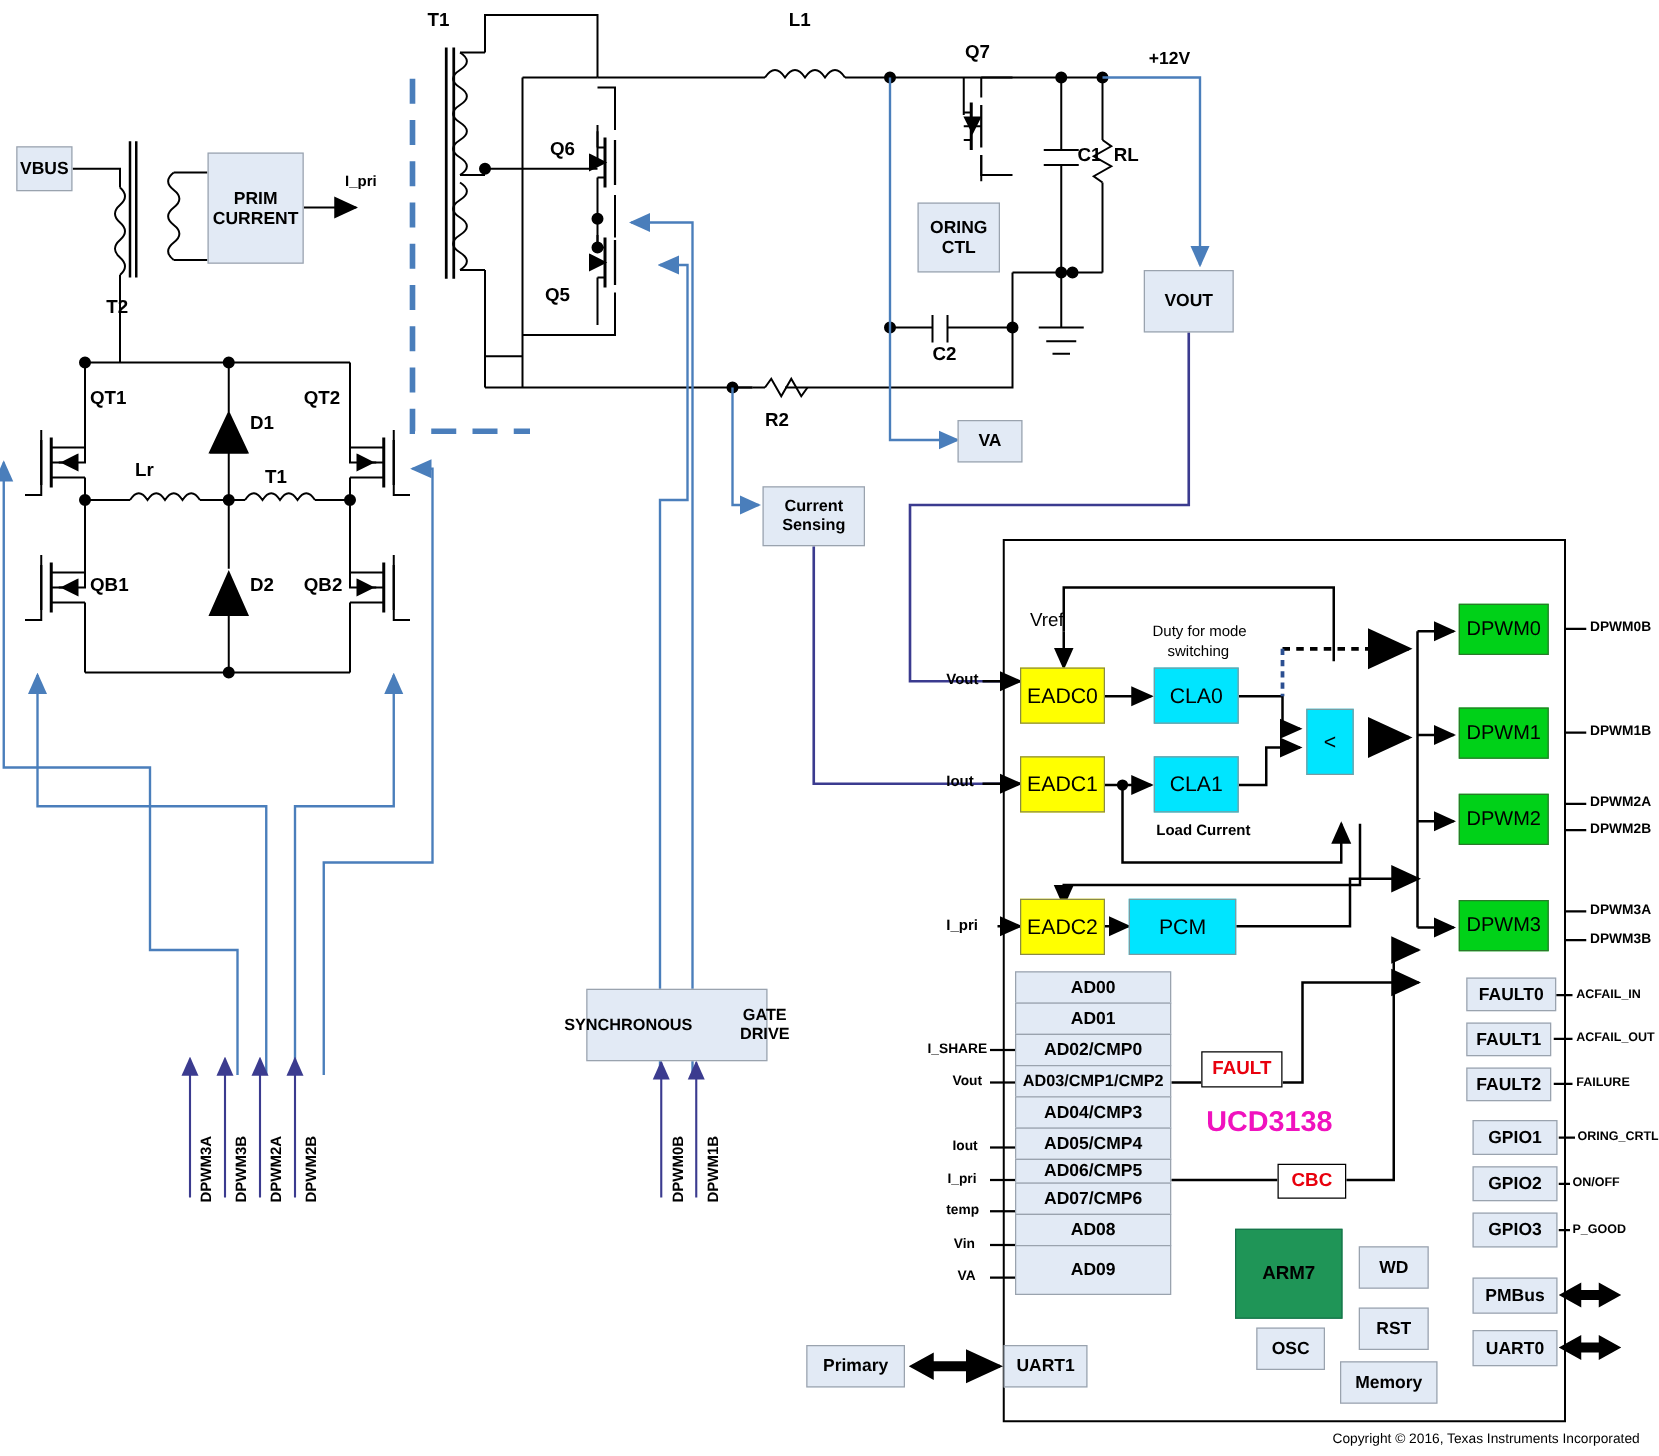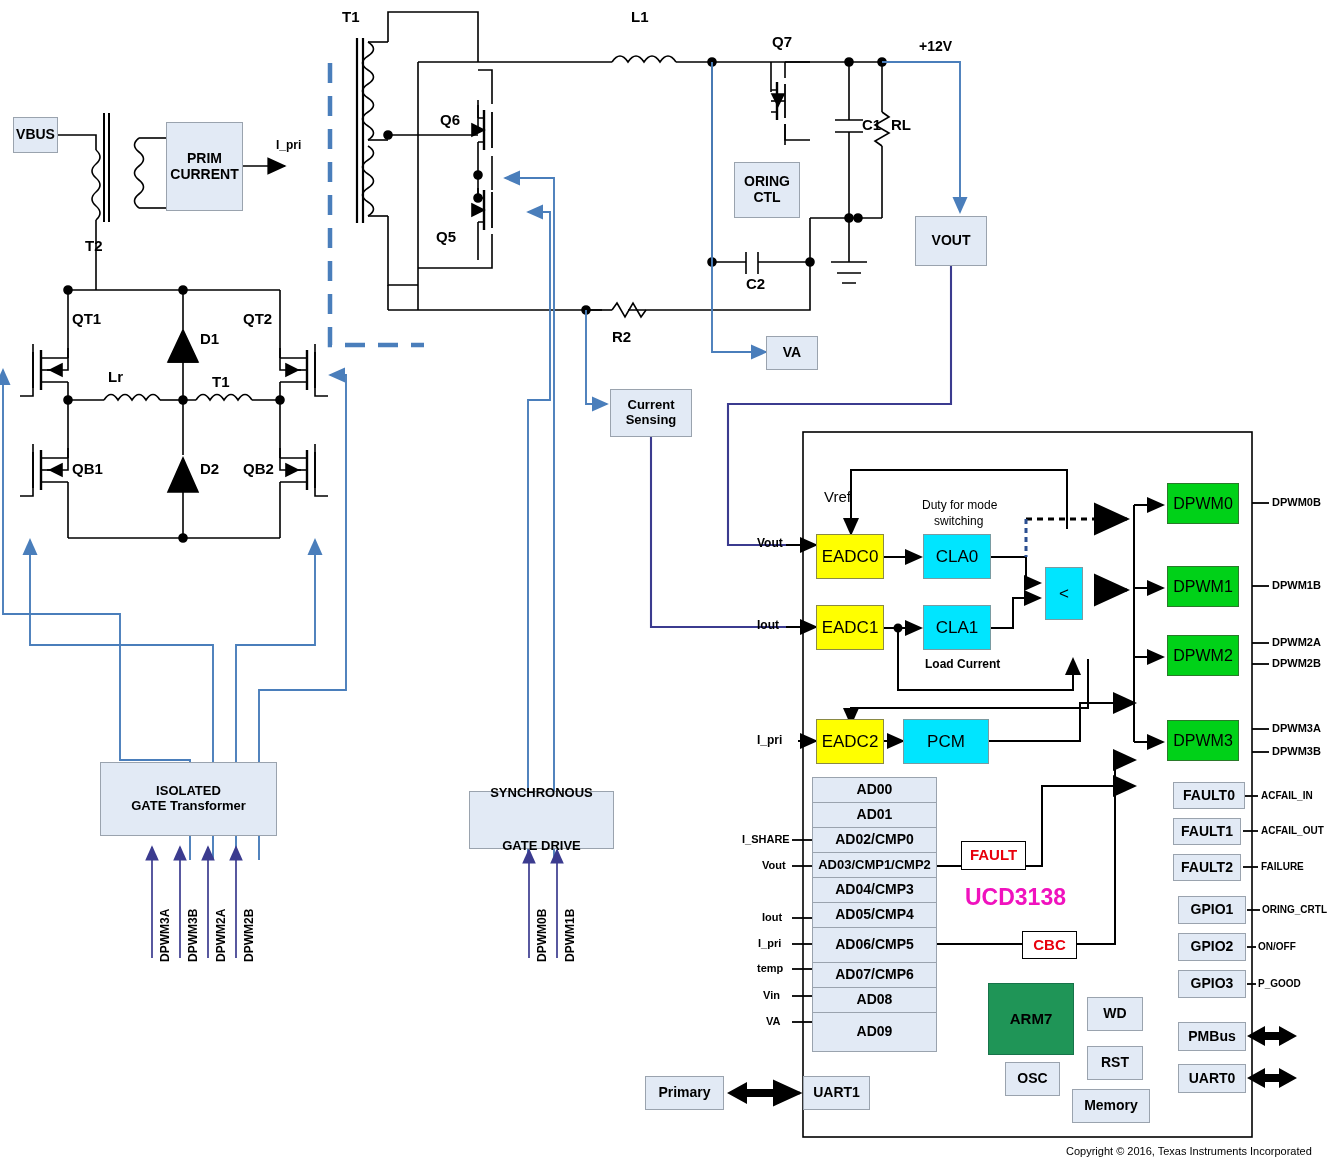--- a/index.html
+++ b/index.html
@@ -343,24 +343,20 @@
 
   <div class="lbl" style="left:72px;top:310px;font-size:15px;font-weight:bold;">QT1</div>
   <div class="lbl" style="left:243px;top:310px;font-size:15px;font-weight:bold;">QT2</div>
   <div class="lbl" style="left:72px;top:460px;font-size:15px;font-weight:bold;">QB1</div>
   <div class="lbl" style="left:243px;top:460px;font-size:15px;font-weight:bold;">QB2</div>
   <div class="lbl" style="left:200px;top:330px;font-size:15px;font-weight:bold;">D1</div>
   <div class="lbl" style="left:200px;top:460px;font-size:15px;font-weight:bold;">D2</div>
   <div class="lbl" style="left:108px;top:368px;font-size:15px;font-weight:bold;">Lr</div>
   <div class="lbl" style="left:212px;top:373px;font-size:15px;font-weight:bold;">T1</div>
 
-  <div class="box pale" style="left:100px;top:762px;width:177px;height:74px;font-size:13px;flex-direction:column;">
-    <span>ISOLATED</span>
-    <span>GATE Transformer</span>
-  </div>
 
   <div class="vlbl" style="left:158px;top:962px;font-size:12px;">DPWM3A</div>
   <div class="vlbl" style="left:186px;top:962px;font-size:12px;">DPWM3B</div>
   <div class="vlbl" style="left:214px;top:962px;font-size:12px;">DPWM2A</div>
   <div class="vlbl" style="left:242px;top:962px;font-size:12px;">DPWM2B</div>
 
   <div class="lbl" style="left:342px;top:8px;font-size:15px;font-weight:bold;">T1</div>
   <div class="lbl" style="left:631px;top:8px;font-size:15px;font-weight:bold;">L1</div>
   <div class="lbl" style="left:440px;top:111px;font-size:15px;font-weight:bold;">Q6</div>
   <div class="lbl" style="left:436px;top:228px;font-size:15px;font-weight:bold;">Q5</div>
@@ -377,21 +373,21 @@
   </div>
 
   <div class="box pale" style="left:915px;top:216px;width:72px;height:50px;font-size:14px;">VOUT</div>
   <div class="box pale" style="left:766px;top:336px;width:52px;height:34px;font-size:14px;">VA</div>
 
   <div class="box pale" style="left:610px;top:389px;width:82px;height:48px;font-size:13px;flex-direction:column;">
     <span>Current</span>
     <span>Sensing</span>
   </div>
 
-  <div class="box pale" style="left:469px;top:791px;width:145px;height:58px;font-size:13px;flex-direction:column;gap:38px;">
+  <div class="box pale" style="left:469px;top:791px;width:145px;height:58px;font-size:13px;flex-direction:row;gap:38px;">
     <span>SYNCHRONOUS</span>
     <span>GATE DRIVE</span>
   </div>
   <div class="vlbl" style="left:535px;top:962px;font-size:12px;">DPWM0B</div>
   <div class="vlbl" style="left:563px;top:962px;font-size:12px;">DPWM1B</div>
 
   <div class="lbl" style="left:824px;top:488px;font-size:15px;">Vref</div>
   <div class="lbl" style="left:922px;top:498px;font-size:12px;">Duty for mode</div>
   <div class="lbl" style="left:934px;top:514px;font-size:12px;">switching</div>
   <div class="lbl" style="left:925px;top:657px;font-size:12px;font-weight:bold;">Load Current</div>
@@ -422,21 +418,21 @@
   <div class="lbl" style="left:1272px;top:722px;font-size:11px;font-weight:bold;">DPWM3A</div>
   <div class="lbl" style="left:1272px;top:745px;font-size:11px;font-weight:bold;">DPWM3B</div>
 
   <div style="position:absolute;left:812px;top:777px;width:125px;">
     <div class="box pale" style="position:relative;left:0;top:0;width:125px;height:26px;font-size:14px;">AD00</div>
     <div class="box pale" style="position:relative;left:0;top:0;width:125px;height:26px;font-size:14px;margin-top:-1px;">AD01</div>
     <div class="box pale" style="position:relative;left:0;top:0;width:125px;height:26px;font-size:14px;margin-top:-1px;">AD02/CMP0</div>
     <div class="box pale" style="position:relative;left:0;top:0;width:125px;height:26px;font-size:13px;margin-top:-1px;">AD03/CMP1/CMP2</div>
     <div class="box pale" style="position:relative;left:0;top:0;width:125px;height:26px;font-size:14px;margin-top:-1px;">AD04/CMP3</div>
     <div class="box pale" style="position:relative;left:0;top:0;width:125px;height:26px;font-size:14px;margin-top:-1px;">AD05/CMP4</div>
-    <div class="box pale" style="position:relative;left:0;top:0;width:125px;height:36px;font-size:14px;margin-top:-1px;">AD06/CMP5</div>
+    <div class="box pale" style="position:relative;left:0;top:0;width:125px;height:20px;font-size:14px;margin-top:-1px;">AD06/CMP5</div>
     <div class="box pale" style="position:relative;left:0;top:0;width:125px;height:26px;font-size:14px;margin-top:-1px;">AD07/CMP6</div>
     <div class="box pale" style="position:relative;left:0;top:0;width:125px;height:26px;font-size:14px;margin-top:-1px;">AD08</div>
     <div class="box pale" style="position:relative;left:0;top:0;width:125px;height:40px;font-size:14px;margin-top:-1px;">AD09</div>
   </div>
 
   <div class="lbl" style="left:742px;top:833px;font-size:11px;font-weight:bold;">I_SHARE</div>
   <div class="lbl" style="left:762px;top:859px;font-size:11px;font-weight:bold;">Vout</div>
   <div class="lbl" style="left:762px;top:911px;font-size:11px;font-weight:bold;">Iout</div>
   <div class="lbl" style="left:758px;top:937px;font-size:11px;font-weight:bold;">I_pri</div>
   <div class="lbl" style="left:757px;top:962px;font-size:11px;font-weight:bold;">temp</div>

